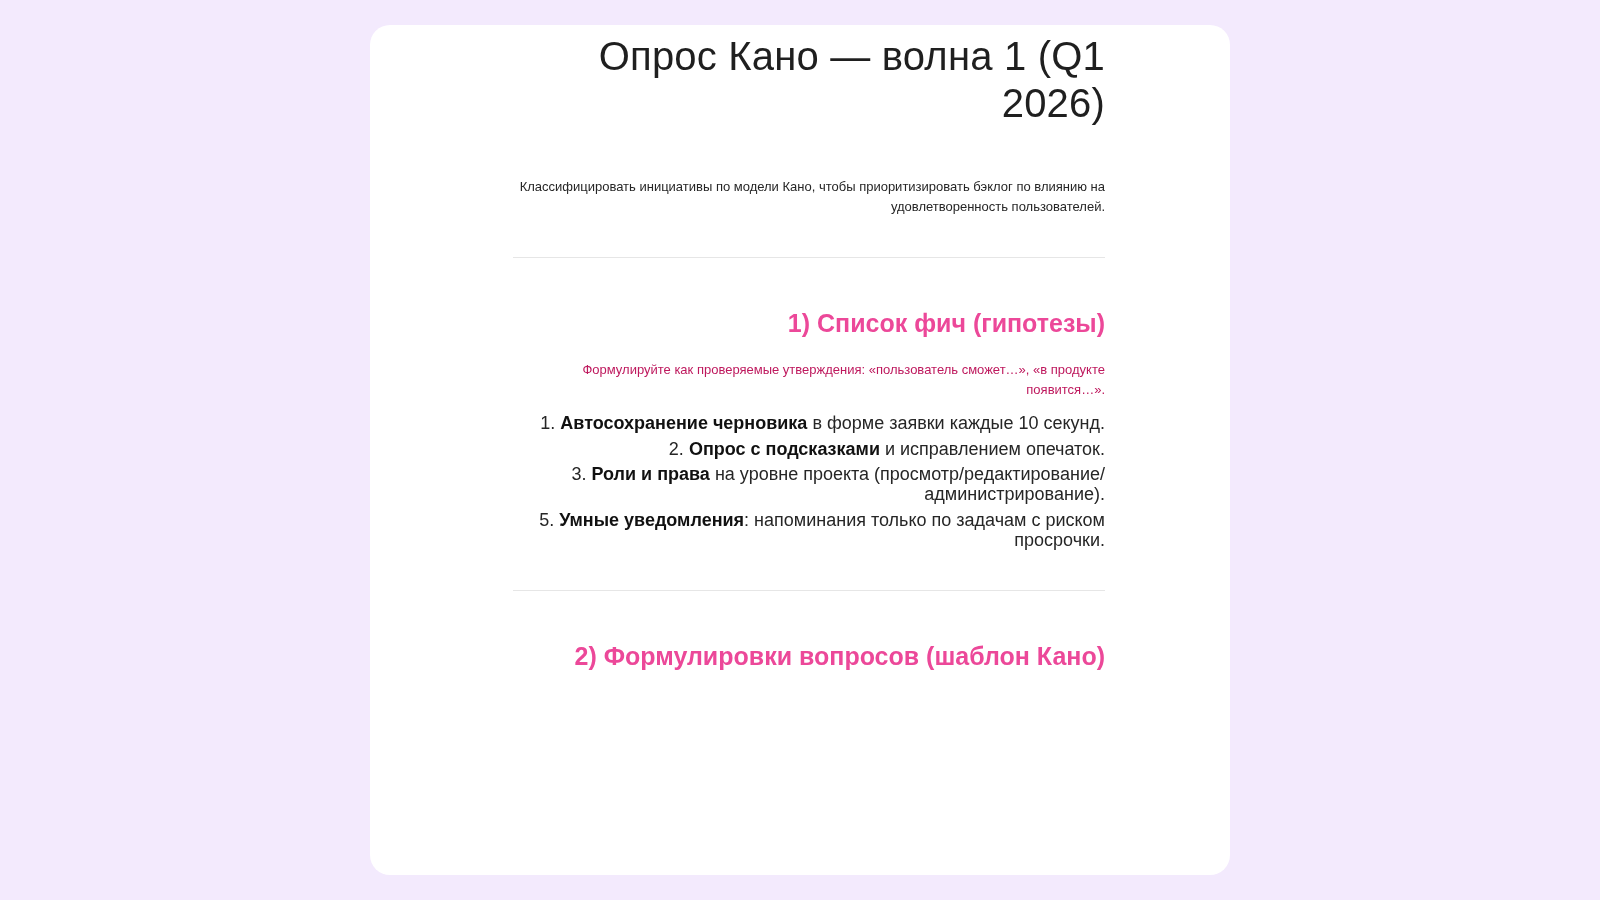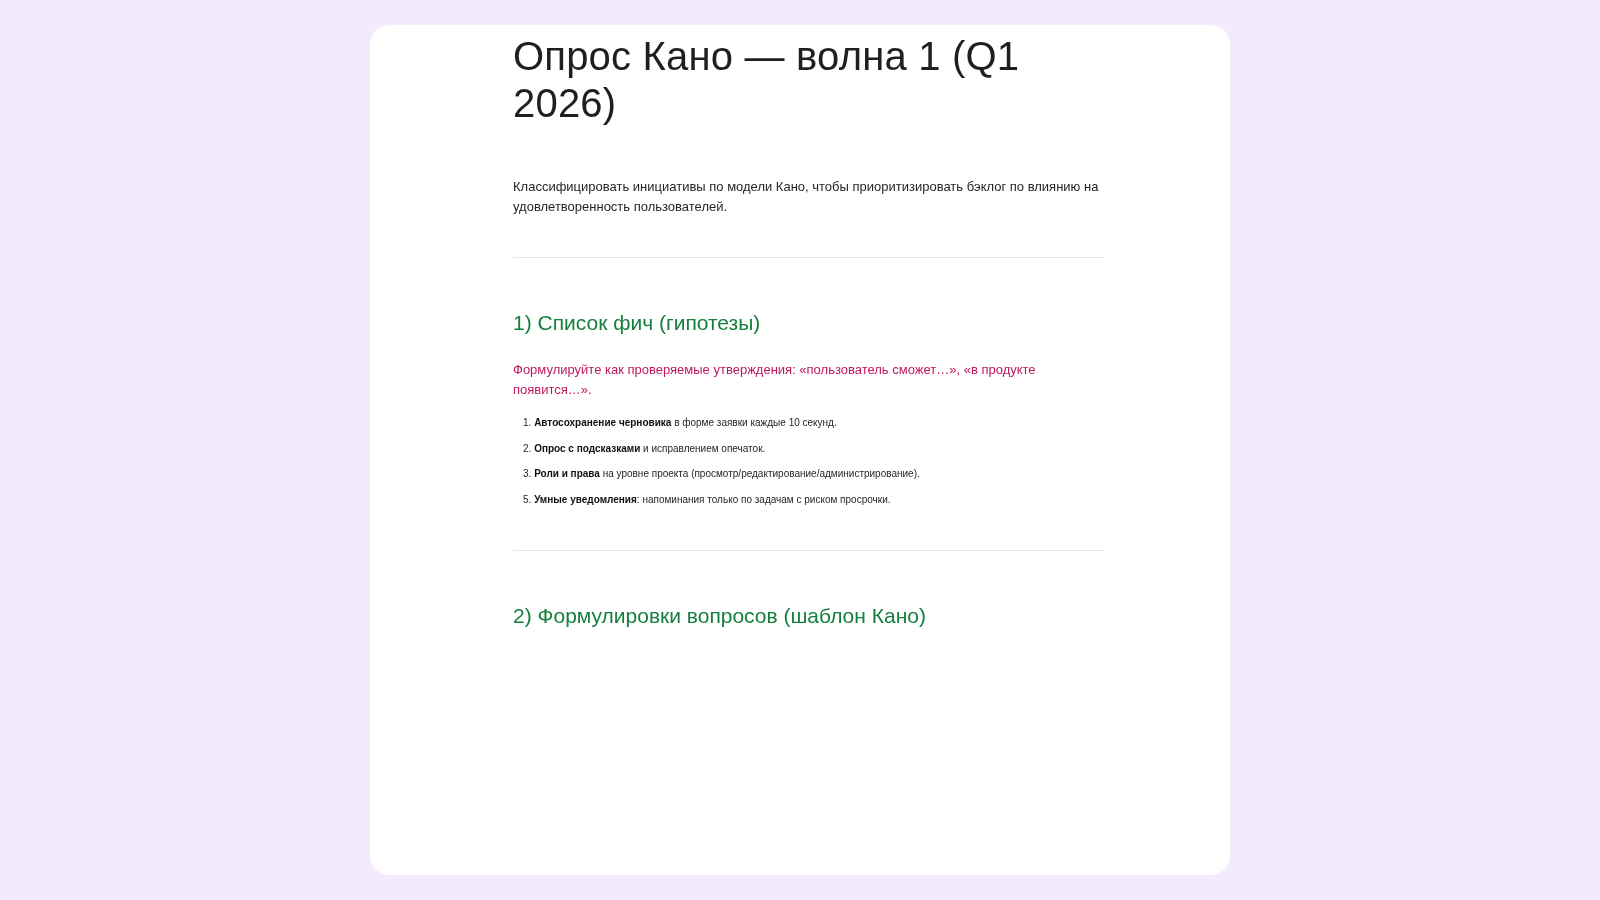--- a/index.html
+++ b/index.html
@@ -9,20 +9,21 @@
       font-family: "Liberation Sans", "DejaVu Sans", sans-serif;
       color: #202124;
     }
     .card {
       position: absolute;
       left: 370px; top: 25px;
       width: 860px; height: 850px;
       background: #ffffff;
       border-radius: 20px;
       overflow: hidden;
+      text-align: right;
     }
     .content {
       position: absolute;
       left: 143px; top: 0;
       width: 592px;
     }
     h1.doc-title {
       font-weight: 400;
       font-size: 40px;
       line-height: 47px;
@@ -34,32 +35,32 @@
     .block b { font-weight: 700; color: #111; }
     .goal { margin-top: 50px; }
     .ctx { margin-top: 13px; }
     hr.divider {
       border: none;
       border-top: 1px solid #e6e6e6;
       margin-top: 40px;
       width: 592px;
     }
     h2.section-title {
-      font-weight: 400;
-      font-size: 21px;
+      font-weight: 700;
+      font-size: 25px;
       line-height: 26px;
-      color: #15803d;
+      color: #ec4899;
       margin-top: 52px;
     }
     .para { font-size: 13px; line-height: 20px; color: #be185d; margin-top: 24px; }
     ol.features {
       list-style: none;
       margin-top: 13px;
       padding-left: 10px;
-      font-size: 10px; color: #262626;
+      font-size: 18px; color: #262626;
     }
     ol.features li { line-height: 20px; margin-bottom: 5.6px; }
     ol.features li b { font-weight: 700; color: #111; }
     .hr2 { margin-top: 37px; }
     .sub-bold { font-size: 13px; font-weight: 700; line-height: 20px; color: #111; margin-top: 13px; }
   </style>
 </head>
 <body>
 
 <div class="card">

